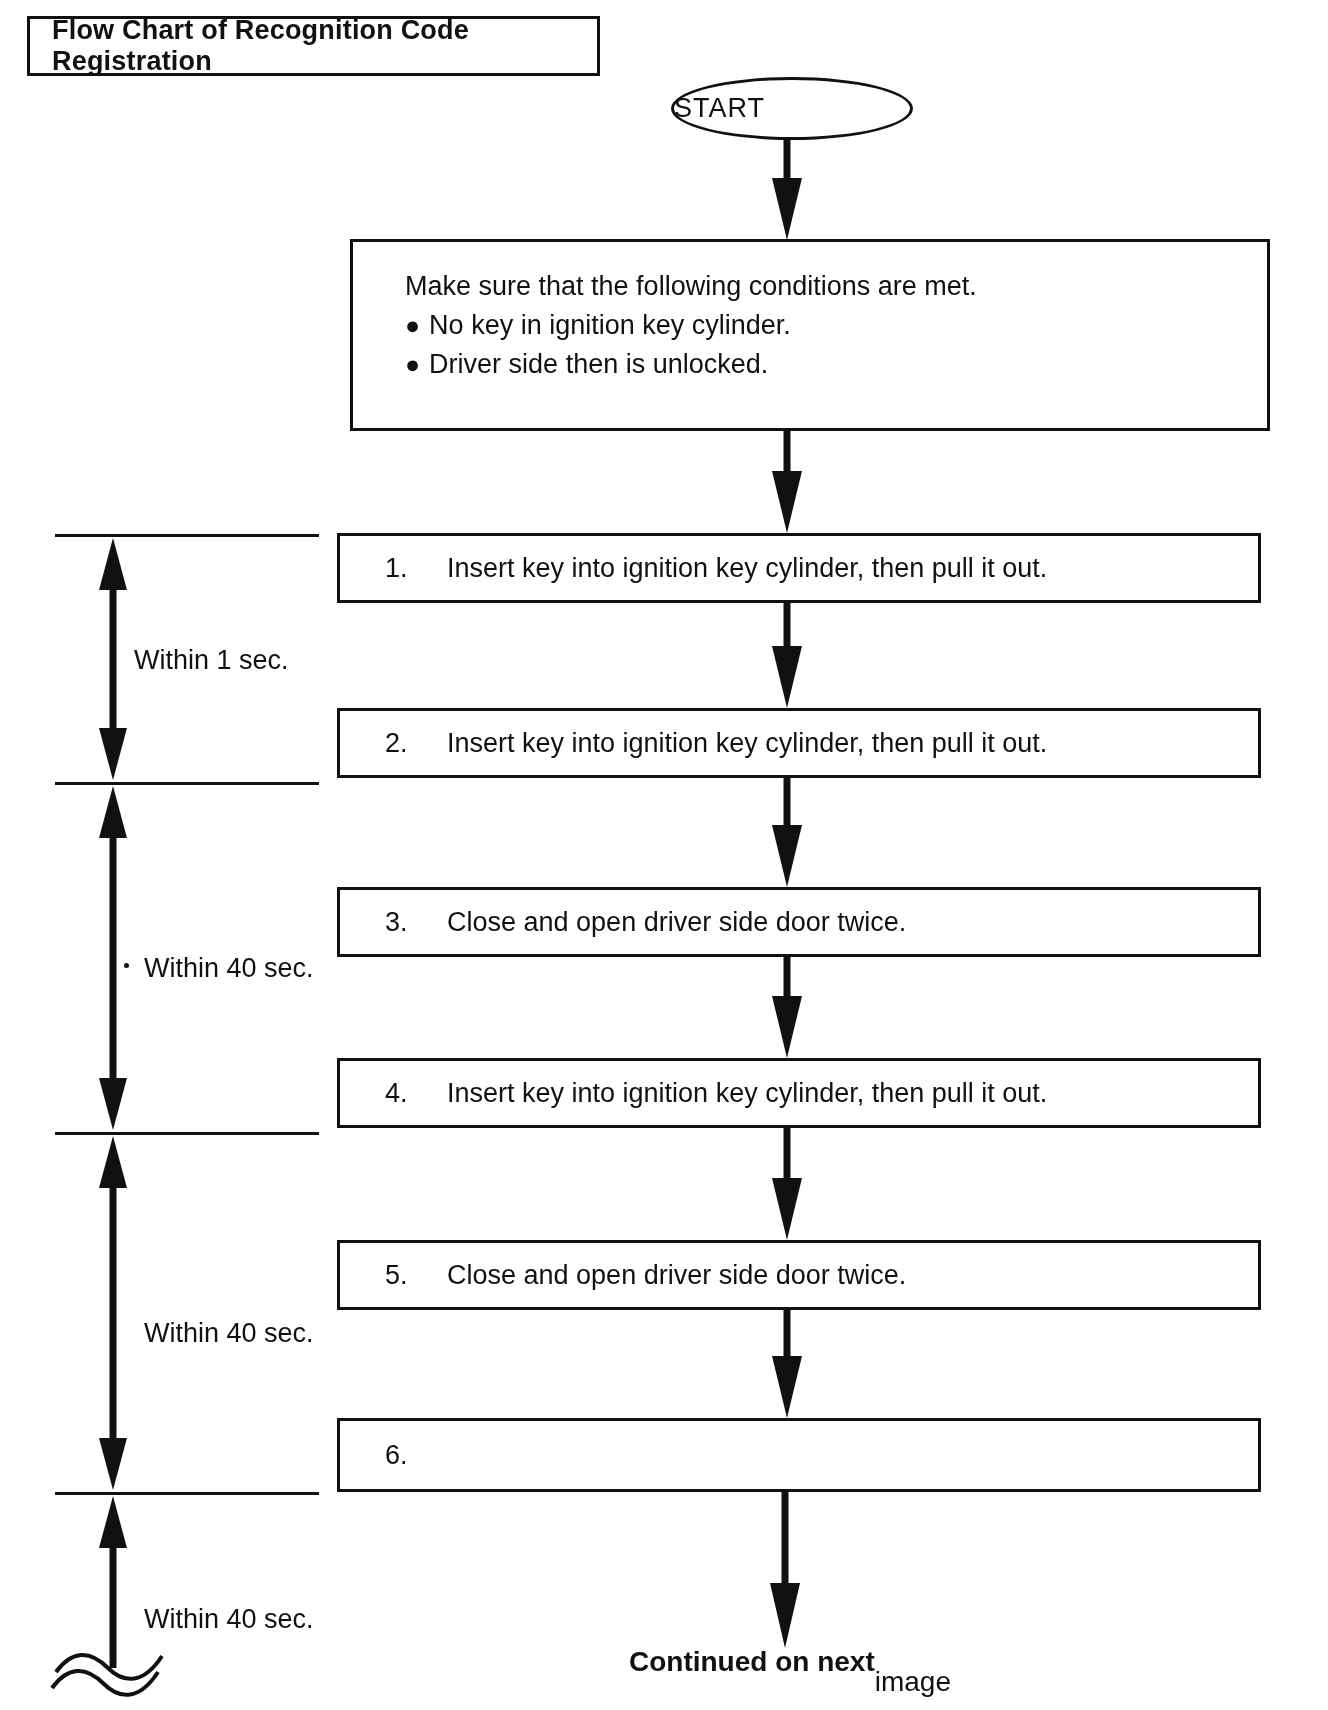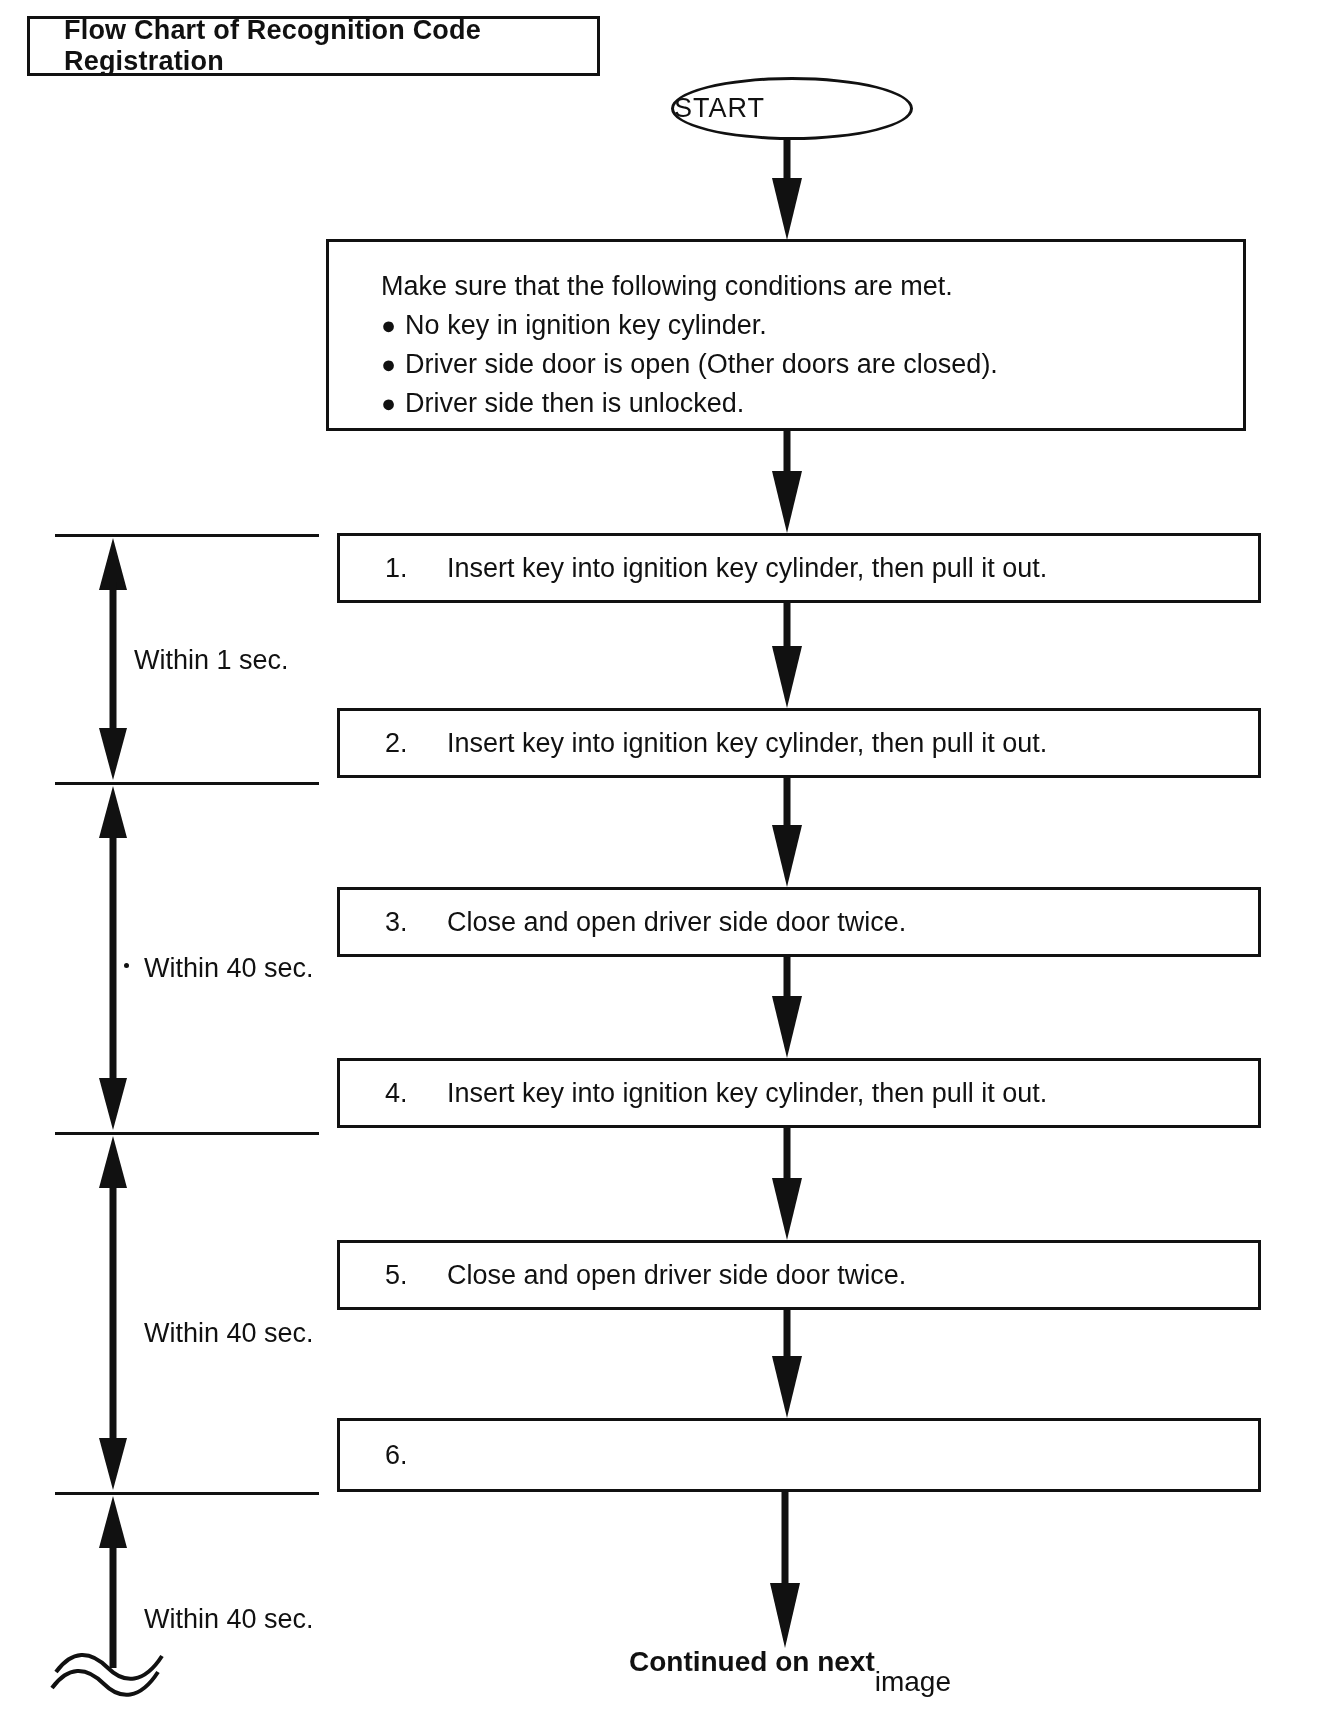--- a/index.html
+++ b/index.html
@@ -10,31 +10,31 @@
     background:#ffffff;
     font-family:"Liberation Sans", sans-serif;
     color:#111111;
     overflow:hidden;
   }
 
   
   .title-box{
     position:absolute; left:27px; top:16px; width:573px; height:60px;
     border:3px solid #111; display:flex; align-items:center;
-    padding-left:34px; box-sizing:border-box;
+    padding-left:22px; box-sizing:border-box;
     font-size:27px; font-weight:bold; letter-spacing:0.2px;
   }
   .start-ellipse{
     position:absolute; left:671px; top:77px; width:242px; height:63px;
     border:3px solid #111; border-radius:50%;
     display:flex; align-items:center; 
     box-sizing:border-box; font-size:27px; letter-spacing:1px;
   }
   .cond-box{
-    position:absolute; left:326px; top:239px; width:920px; height:192px;
+    position:absolute; left:350px; top:239px; width:920px; height:192px;
     border:3px solid #111; box-sizing:border-box;
     font-size:27px; line-height:39px;
     padding:25px 10px 8px 52px;
   }
   .cond-line{white-space:nowrap;}
   .cond-line .bullet{font-size:25px; margin-right:9px;}
   .step-box{
     position:absolute; left:337px; width:924px; height:70px;
     border:3px solid #111; box-sizing:border-box;
     display:flex; align-items:center;
@@ -137,23 +137,20 @@
     <div class="shaft" style="height:96px;"></div>
     <div class="head-down" style="border-top-width:65px;"></div>
   </div>
 
   <div class="cond-box">
     <div class="cond-line">Make sure that the following conditions are met.</div>
     <div class="cond-line">
       <span class="bullet">●</span><span>No key in ignition key cylinder.</span>
     </div>
     <div class="cond-line">
-      <span class="bullet">●</span><span>Driver side door is open (Other doors are closed).</span>
-    </div>
-    <div class="cond-line">
       <span class="bullet">●</span><span>Driver side then is unlocked.</span>
     </div>
   </div>
 
   <div class="step-box" style="top:533px;">
     <span class="num">1.</span>
     <span class="txt">Insert key into ignition key cylinder, then pull it out.</span>
   </div>
   <div class="step-box" style="top:708px;">
     <span class="num">2.</span>

